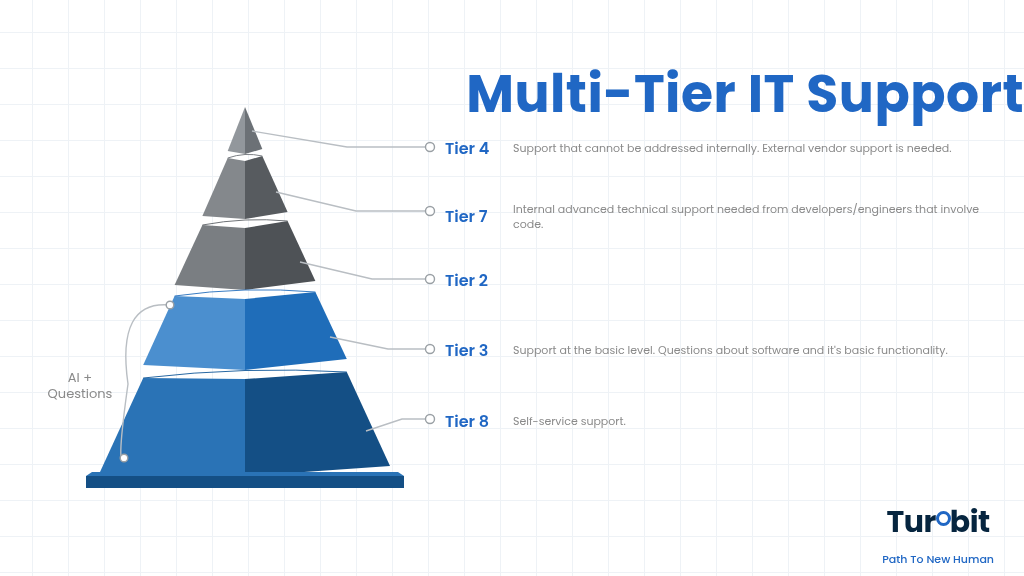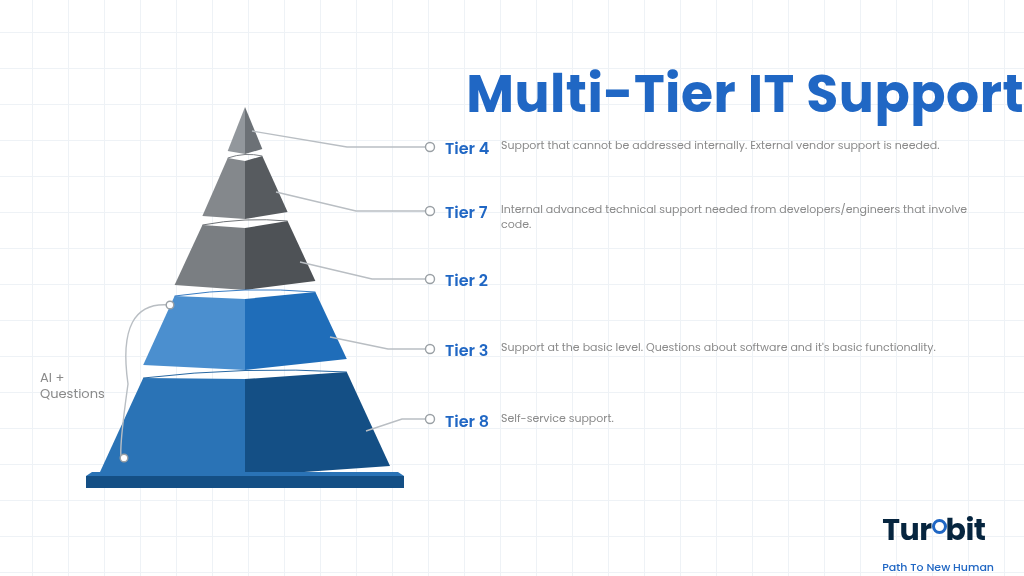--- a/index.html
+++ b/index.html
@@ -4,25 +4,25 @@
 <style>
 html,body{margin:0;padding:0;width:1024px;height:576px;overflow:hidden;font-family:Poppins,"Segoe UI",Arial,sans-serif;background:#fff}
 
 .grid-bg{position:absolute;inset:0;
  background-image:linear-gradient(#eef2f6 1px,transparent 1px),linear-gradient(90deg,#eef2f6 1px,transparent 1px);
  background-size:36px 36px;
  background-position:-4px -4px;
 }
 .title{position:absolute;left:0;right:0;top:20px;text-align:right;font-weight:700;font-size:52px;color:#2067c4;letter-spacing:0.5px}
 svg.diagram{position:absolute;left:0;top:0}
-.tier{position:absolute;left:445px;right:24px;display:flex;align-items:flex-start;gap:2px;line-height:1.35}
+.tier{position:absolute;left:445px;right:24px;display:flex;align-items:center;gap:14px;line-height:1.35}
 .tier .label{color:#2067c4;font-weight:600;font-size:16px;min-width:54px;white-space:nowrap}
 .tier .desc{color:#8a8a8a;font-size:11px}
-.ai-label{position:absolute;left:40px;top:370px;color:#8a8a8a;font-size:13px;line-height:1.2;text-align:left;width:80px}
-.brand{position:absolute;right:30px;bottom:0;text-align:left}
+.ai-label{position:absolute;left:40px;top:370px;color:#8a8a8a;font-size:13px;line-height:1.2;text-align:center;width:80px}
+.brand{position:absolute;right:30px;bottom:8px;text-align:center}
 .brand .logo{color:#06253f;font-weight:700;font-size:30px;letter-spacing:-0.5px;line-height:1}
 .brand .logo .dot{display:inline-block;width:9px;height:9px;border:3px solid #2067c4;border-radius:50%;vertical-align:6px;margin-right:-1px}
 .brand .tag{color:#2067c4;font-size:11px;margin-top:14px;font-weight:500}
 </style>
 </head>
 <body>
 
 <div class="grid-bg"></div>
 
 <h1 class="title">Multi-Tier IT Support</h1>

